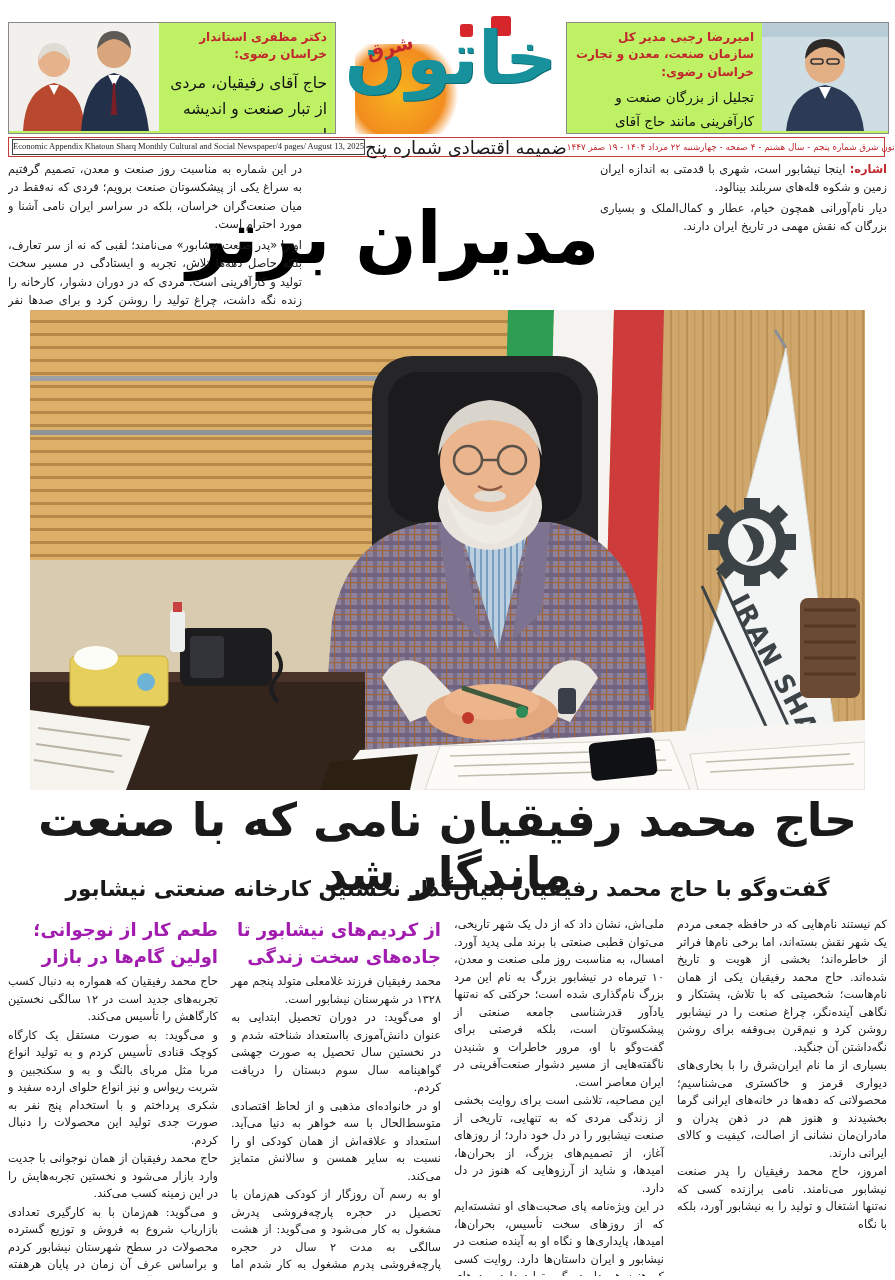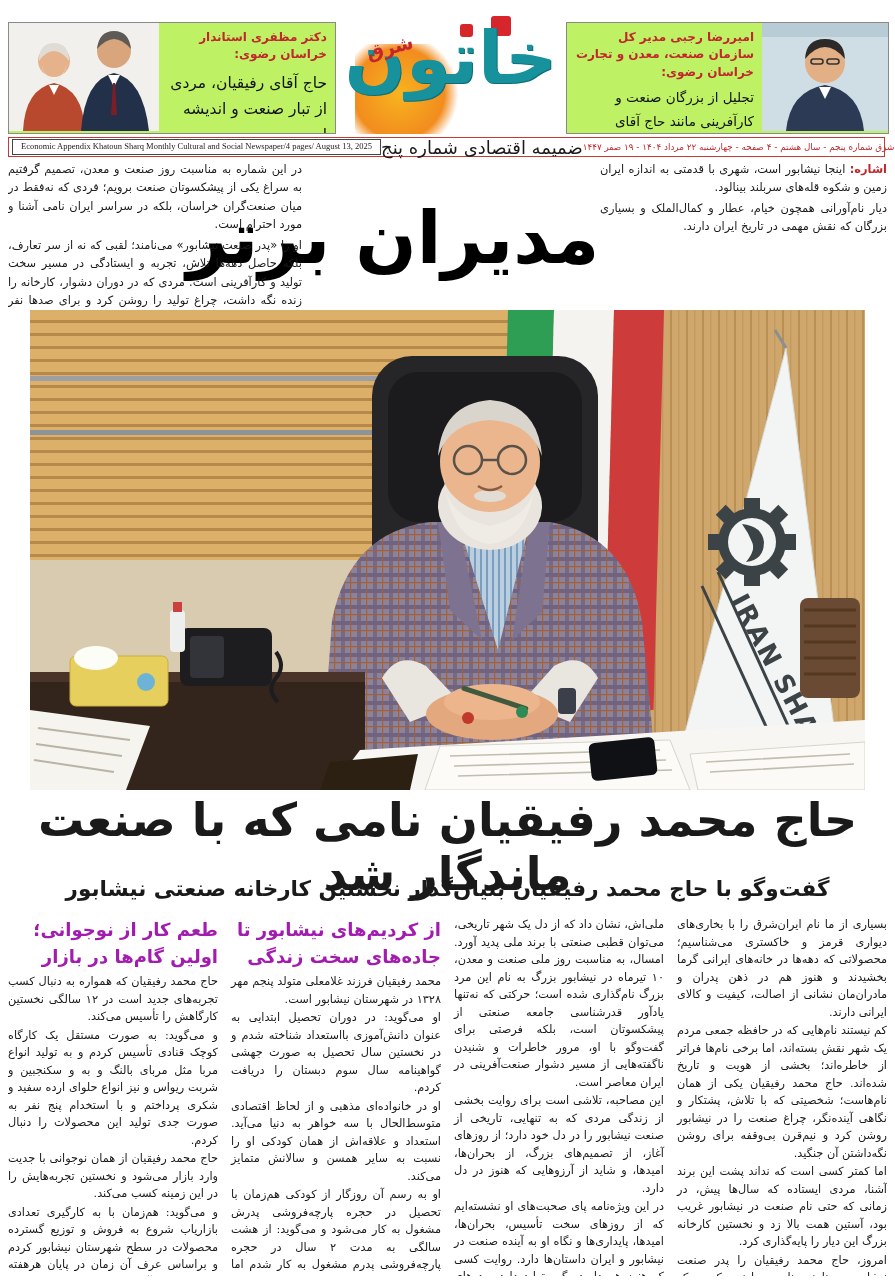--- a/index.html
+++ b/index.html
@@ -17,21 +17,21 @@
   
   .masthead{left:337px;top:14px;width:226px;height:122px;overflow:hidden;}
   .blob{position:absolute;left:18px;top:30px;width:110px;height:90px;background:radial-gradient(circle at 40% 55%, #f7b41f 0%, #f28c1e 55%, rgba(242,140,30,0) 72%);}
   .mast-title{position:absolute;right:6px;top:8px;font-size:72px;font-weight:900;color:#17919b;line-height:1;letter-spacing:-4px;text-shadow:1px 1px 0 #0d6e77;}
   .mast-sub{position:absolute;right:150px;top:22px;color:#c1272d;font-weight:900;font-size:19px;transform:rotate(-14deg);}
   .dot{position:absolute;border-radius:3px;background:#d6252b;}
   .dot1{width:20px;height:20px;right:52px;top:2px;}
   .dot2{width:13px;height:13px;right:90px;top:10px;}
   
   .infobar{left:8px;top:137px;width:877px;height:20px;border:1px solid #c43b35;display:flex;align-items:center;justify-content:space-between;padding:0 3px;box-sizing:border-box;background:#fff;}
-  .info-en{direction:ltr;font-family:"Liberation Serif",serif;font-size:8.5px;color:#222;border:1px solid #444;padding:0 8px;line-height:1.6;white-space:nowrap;}
+  .info-en{direction:ltr;font-family:"Liberation Serif",serif;font-size:8.5px;color:#222;border:1px solid #444;padding:0 0;line-height:1.6;white-space:nowrap;}
   .info-center{font-weight:normal;font-size:18px;direction:rtl;white-space:nowrap;}
   .info-fa{direction:rtl;font-size:8.8px;color:#c1272d;white-space:nowrap;}
   
   .introcol{font-size:11.4px;line-height:1.62;text-align:justify;direction:rtl;}
   .intro-left{left:8px;top:160px;width:294px;height:150px;overflow:hidden;}
   .intro-right{left:600px;top:160px;width:287px;height:150px;overflow:hidden;}
   .lead-label{color:#c1272d;font-weight:bold;}
   .introcol p{margin:0 0 2px 0;}
   .main-headline{left:138px;top:165px;width:510px;height:145px;display:flex;align-items:center;justify-content:center;font-size:72px;font-weight:900;color:#000;direction:rtl;white-space:nowrap;letter-spacing:-2px;}
   
@@ -245,23 +245,22 @@
     <rect x="770" y="288" width="60" height="100" rx="8" fill="#6b4a33"></rect>
     <path d="M774 300 h52 M774 316 h52 M774 332 h52 M774 348 h52 M774 364 h52" stroke="#54381f" stroke-width="3"></path>
   </svg>
 </div>
 
 <div class="abs feature-headline">حاج محمد رفیقیان نامی که با صنعت ماندگار شد</div>
 <div class="abs feature-subheadline">گفت‌وگو با حاج محمد رفیقیان بنیان‌گذار نخستین کارخانه صنعتی نیشابور</div>
 
 <div class="abs columns">
   <div class="col">
+    <p>کم نیستند نام‌هایی که در حافظه جمعی مردم یک شهر نقش بسته‌اند، اما برخی نام‌ها فراتر از خاطره‌اند؛ بخشی از هویت و تاریخ شده‌اند. حاج محمد رفیقیان یکی از همان نام‌هاست؛ شخصیتی که با تلاش، پشتکار و نگاهی آینده‌نگر، چراغ صنعت را در نیشابور روشن کرد و نیم‌قرن بی‌وقفه برای روشن نگه‌داشتن آن جنگید.</p>
     <p>بسیاری از ما نام ایران‌شرق را با بخاری‌های دیواری قرمز و خاکستری می‌شناسیم؛ محصولاتی که دهه‌ها در خانه‌های ایرانی گرما بخشیدند و هنوز هم در ذهن پدران و مادران‌مان نشانی از اصالت، کیفیت و کالای ایرانی دارند.</p>
-    <p>کم نیستند نام‌هایی که در حافظه جمعی مردم یک شهر نقش بسته‌اند، اما برخی نام‌ها فراتر از خاطره‌اند؛ بخشی از هویت و تاریخ شده‌اند. حاج محمد رفیقیان یکی از همان نام‌هاست؛ شخصیتی که با تلاش، پشتکار و نگاهی آینده‌نگر، چراغ صنعت را در نیشابور روشن کرد و نیم‌قرن بی‌وقفه برای روشن نگه‌داشتن آن جنگید.</p>
-    <p>اما کمتر کسی است که نداند پشت این برند آشنا، مردی ایستاده که سال‌ها پیش، در زمانی که حتی نام صنعت در نیشابور غریب بود، آستین همت بالا زد و نخستین کارخانه بزرگ این دیار را پایه‌گذاری کرد.</p>
     <p>امروز، حاج محمد رفیقیان را پدر صنعت نیشابور می‌نامند. نامی برازنده کسی که نه‌تنها اشتغال و تولید را به نیشابور آورد، بلکه با نگاه</p>
   </div>
   <div class="col">
     <p>ملی‌اش، نشان داد که از دل یک شهر تاریخی، می‌توان قطبی صنعتی با برند ملی پدید آورد. امسال، به مناسبت روز ملی صنعت و معدن، ۱۰ تیرماه در نیشابور بزرگ به نام این مرد بزرگ نام‌گذاری شده است؛ حرکتی که نه‌تنها یادآور قدرشناسی جامعه صنعتی از پیشکسوتان است، بلکه فرصتی برای گفت‌وگو با او، مرور خاطرات و شنیدن ناگفته‌هایی از مسیر دشوار صنعت‌آفرینی در ایران معاصر است.</p>
     <p>این مصاحبه، تلاشی است برای روایت بخشی از زندگی مردی که به تنهایی، تاریخی از صنعت نیشابور را در دل خود دارد؛ از روزهای آغاز، از تصمیم‌های بزرگ، از بحران‌ها، امیدها، و شاید از آرزوهایی که هنوز در دل دارد.</p>
     <p>در این ویژه‌نامه پای صحبت‌های او نشسته‌ایم که از روزهای سخت تأسیس، بحران‌ها، امیدها، پایداری‌ها و نگاه او به آینده صنعت در نیشابور و ایران داستان‌ها دارد. روایت کسی که هنوز هم دل در گرو تولید دارد و درهای کارگاهش به روی نسل جدید کارآفرینان باز است.</p>
   </div>
   <div class="col">
     <h3 class="col-header">از کردیم‌های نیشابور تا جاده‌های سخت زندگی</h3>
     <p>محمد رفیقیان فرزند غلامعلی متولد پنجم مهر ۱۳۲۸ در شهرستان نیشابور است.</p>

